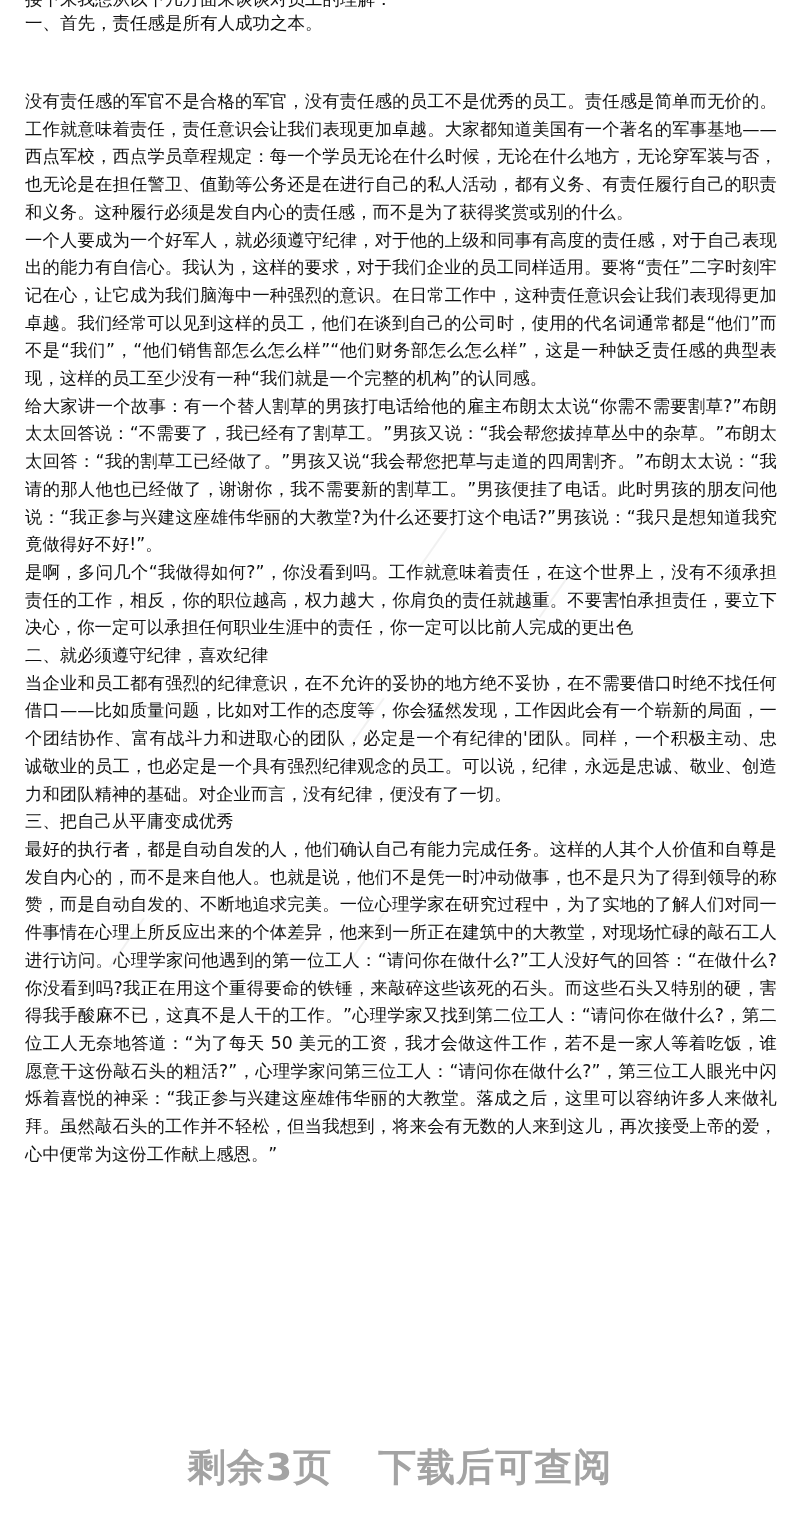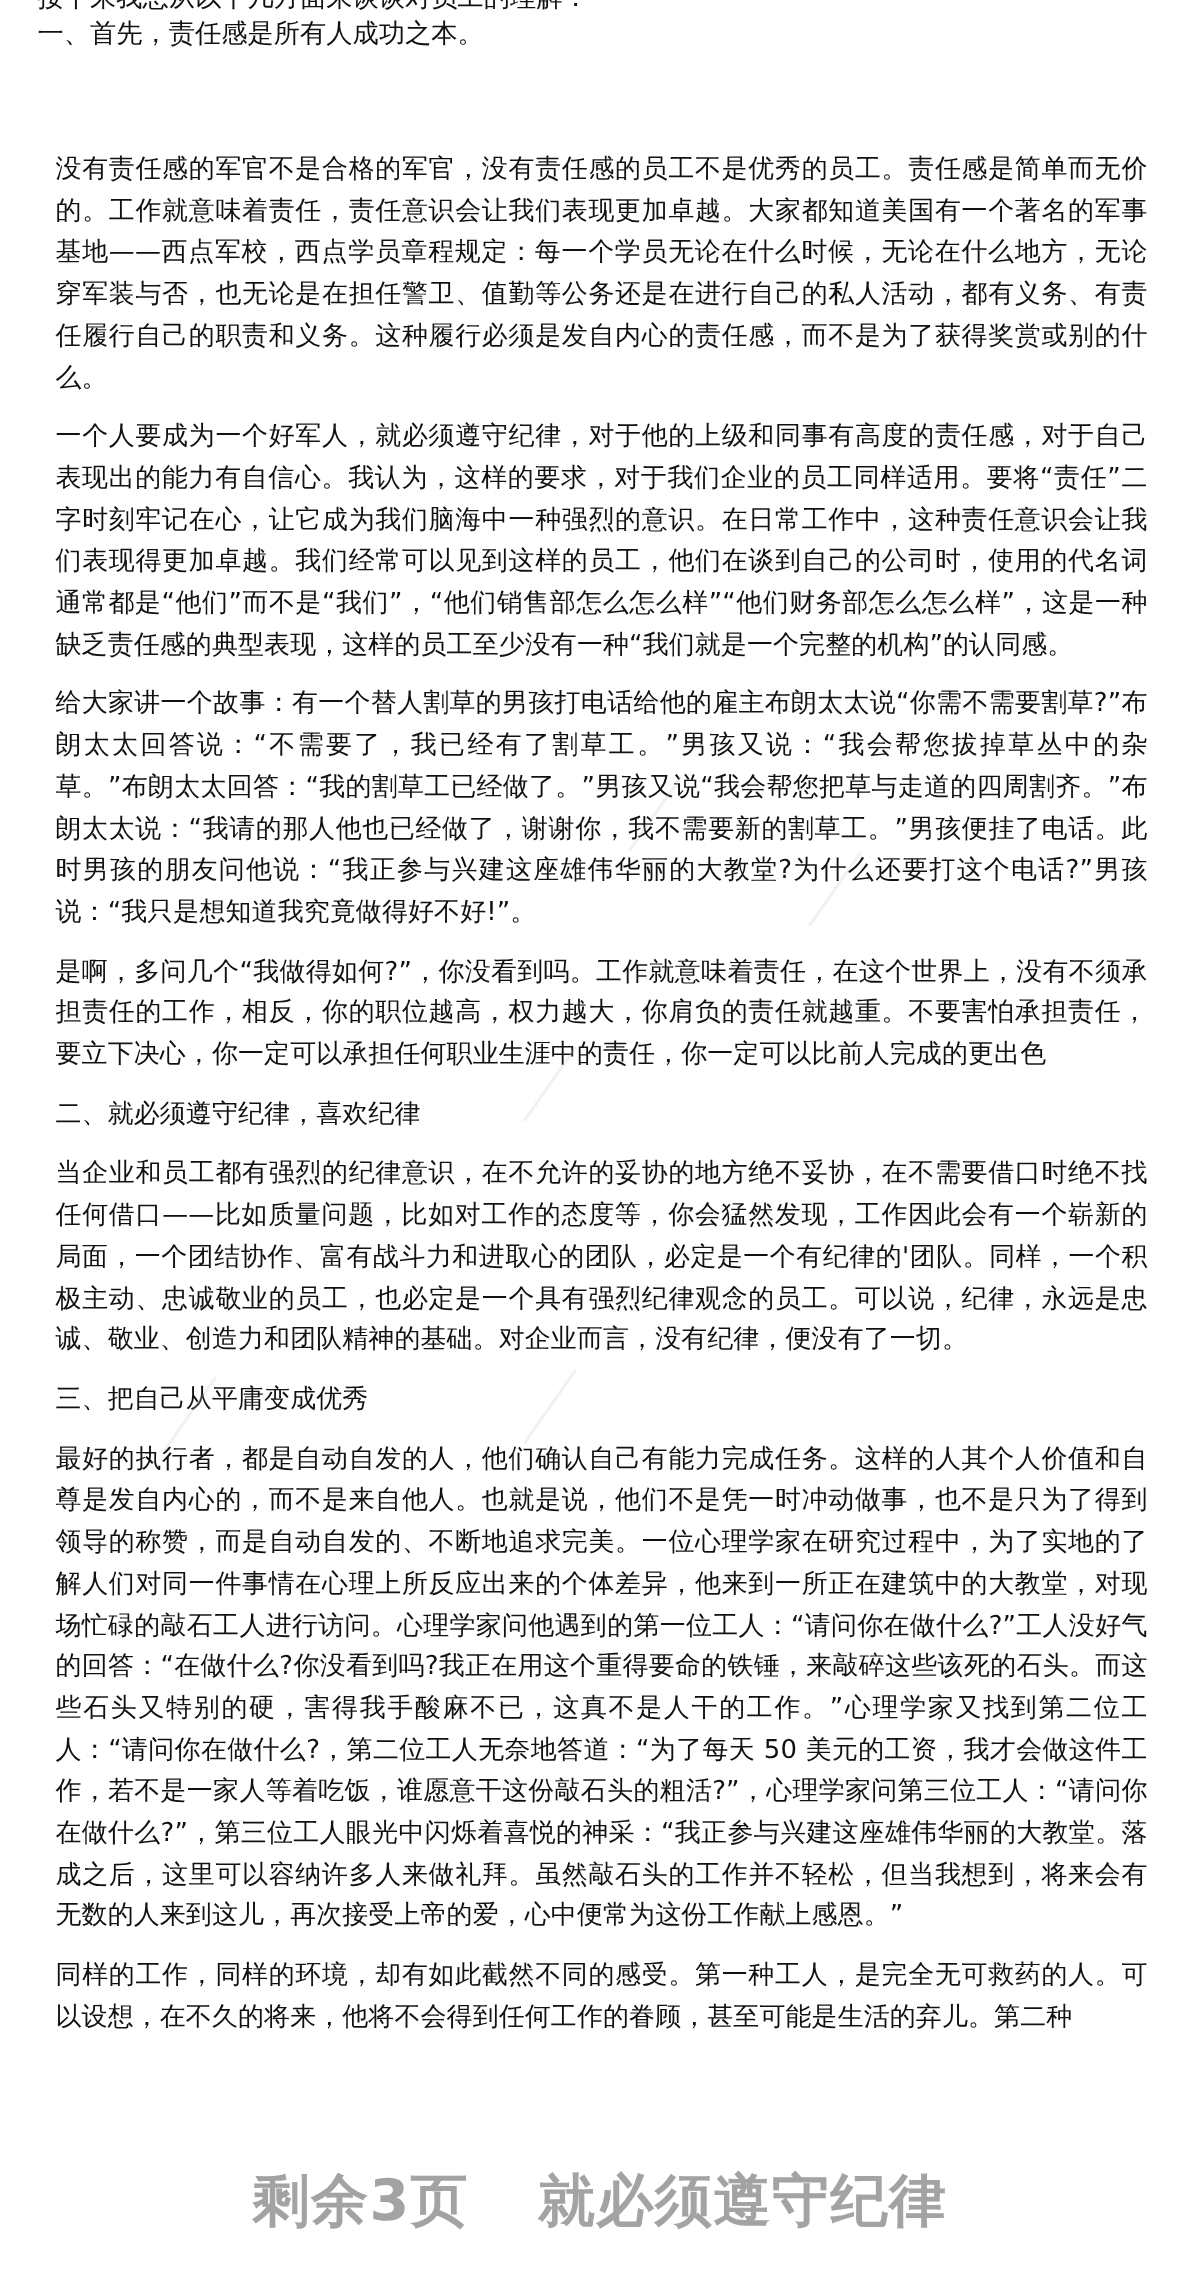--- a/index.html
+++ b/index.html
@@ -3,21 +3,21 @@
 <meta charset="utf-8">
 <style>
   html, body { margin: 0; padding: 0; background: #ffffff; }
   body { width: 800px; height: 1514px; position: relative; overflow: hidden;
          font-family: "DejaVu Sans", "Liberation Sans", sans-serif; color: #111; }
   .page { position: absolute; left: 0; top: 0; width: 800px; height: 1514px; }
   .cut-line { position: absolute; left: 25px; top: -12px; width: 760px; height: 22px;
               font-size: 17.5px; line-height: 22px; white-space: nowrap; overflow: hidden; color: #111; }
   .heading-top { position: absolute; left: 25px; top: 10px; font-size: 17.5px; line-height: 26px; white-space: nowrap; }
   .body { position: absolute; left: 25px; top: 88px; width: 752px; font-size: 17.3px; line-height: 27.7px; }
-  .para { margin: 12px; padding: 0; text-align: justify; text-align-last: left; letter-spacing: 0.1px; }
+  .para { margin: 0; padding: 0; text-align: justify; text-align-last: left; letter-spacing: 0.1px; }
   .para.h { text-align: left; }
   .footer { position: absolute; left: 0; top: 1410px; width: 800px; text-align: center;
             font-size: 38px; font-weight: bold; color: #a3a3a3; letter-spacing: 1px; }
   .footer span { display: inline-block; margin-top: 32px; }
   .footer .gap { width: 46px; }
   .wm { position: absolute; width: 60px; height: 8px; border-top: 2px solid rgba(200,200,200,0.25);
         transform: rotate(-55deg); pointer-events: none; }
 </style>
 </head>
 <body>
@@ -30,26 +30,25 @@
 
   <div class="body">
     <p class="para">没有责任感的军官不是合格的军官，没有责任感的员工不是优秀的员工。责任感是简单而无价的。工作就意味着责任，责任意识会让我们表现更加卓越。大家都知道美国有一个著名的军事基地——西点军校，西点学员章程规定：每一个学员无论在什么时候，无论在什么地方，无论穿军装与否，也无论是在担任警卫、值勤等公务还是在进行自己的私人活动，都有义务、有责任履行自己的职责和义务。这种履行必须是发自内心的责任感，而不是为了获得奖赏或别的什么。</p>
     <p class="para">一个人要成为一个好军人，就必须遵守纪律，对于他的上级和同事有高度的责任感，对于自己表现出的能力有自信心。我认为，这样的要求，对于我们企业的员工同样适用。要将“责任”二字时刻牢记在心，让它成为我们脑海中一种强烈的意识。在日常工作中，这种责任意识会让我们表现得更加卓越。我们经常可以见到这样的员工，他们在谈到自己的公司时，使用的代名词通常都是“他们”而不是“我们”，“他们销售部怎么怎么样”“他们财务部怎么怎么样”，这是一种缺乏责任感的典型表现，这样的员工至少没有一种“我们就是一个完整的机构”的认同感。</p>
     <p class="para">给大家讲一个故事：有一个替人割草的男孩打电话给他的雇主布朗太太说“你需不需要割草?”布朗太太回答说：“不需要了，我已经有了割草工。”男孩又说：“我会帮您拔掉草丛中的杂草。”布朗太太回答：“我的割草工已经做了。”男孩又说“我会帮您把草与走道的四周割齐。”布朗太太说：“我请的那人他也已经做了，谢谢你，我不需要新的割草工。”男孩便挂了电话。此时男孩的朋友问他说：“我正参与兴建这座雄伟华丽的大教堂?为什么还要打这个电话?”男孩说：“我只是想知道我究竟做得好不好!”。</p>
     <p class="para">是啊，多问几个“我做得如何?”，你没看到吗。工作就意味着责任，在这个世界上，没有不须承担责任的工作，相反，你的职位越高，权力越大，你肩负的责任就越重。不要害怕承担责任，要立下决心，你一定可以承担任何职业生涯中的责任，你一定可以比前人完成的更出色</p>
     <p class="para h">二、就必须遵守纪律，喜欢纪律</p>
     <p class="para">当企业和员工都有强烈的纪律意识，在不允许的妥协的地方绝不妥协，在不需要借口时绝不找任何借口——比如质量问题，比如对工作的态度等，你会猛然发现，工作因此会有一个崭新的局面，一个团结协作、富有战斗力和进取心的团队，必定是一个有纪律的'团队。同样，一个积极主动、忠诚敬业的员工，也必定是一个具有强烈纪律观念的员工。可以说，纪律，永远是忠诚、敬业、创造力和团队精神的基础。对企业而言，没有纪律，便没有了一切。</p>
     <p class="para h">三、把自己从平庸变成优秀</p>
     <p class="para">最好的执行者，都是自动自发的人，他们确认自己有能力完成任务。这样的人其个人价值和自尊是发自内心的，而不是来自他人。也就是说，他们不是凭一时冲动做事，也不是只为了得到领导的称赞，而是自动自发的、不断地追求完美。一位心理学家在研究过程中，为了实地的了解人们对同一件事情在心理上所反应出来的个体差异，他来到一所正在建筑中的大教堂，对现场忙碌的敲石工人进行访问。心理学家问他遇到的第一位工人：“请问你在做什么?”工人没好气的回答：“在做什么?你没看到吗?我正在用这个重得要命的铁锤，来敲碎这些该死的石头。而这些石头又特别的硬，害得我手酸麻不已，这真不是人干的工作。”心理学家又找到第二位工人：“请问你在做什么?，第二位工人无奈地答道：“为了每天 50 美元的工资，我才会做这件工作，若不是一家人等着吃饭，谁愿意干这份敲石头的粗活?”，心理学家问第三位工人：“请问你在做什么?”，第三位工人眼光中闪烁着喜悦的神采：“我正参与兴建这座雄伟华丽的大教堂。落成之后，这里可以容纳许多人来做礼拜。虽然敲石头的工作并不轻松，但当我想到，将来会有无数的人来到这儿，再次接受上帝的爱，心中便常为这份工作献上感恩。”</p>
-    <p class="para">同样的工作，同样的环境，却有如此截然不同的感受。第一种工人，是完全无可救药的人。可以设想，在不久的将来，他将不会得到任何工作的眷顾，甚至可能是生活的弃儿。第二种</p>
   </div>
 
   <div class="wm" style="left:410px;top:540px;"></div>
   <div class="wm" style="left:530px;top:590px;"></div>
   <div class="wm" style="left:340px;top:720px;"></div>
   <div class="wm" style="left:100px;top:940px;"></div>
   <div class="wm" style="left:340px;top:935px;"></div>
 
   <div class="footer">
-    <span>剩余3页</span><span class="gap"></span><span>就必须遵守纪律</span>
+    <span>剩余3页</span><span class="gap"></span><span>下载后可查阅</span>
   </div>
 
 </div>
 
 </body></html>

